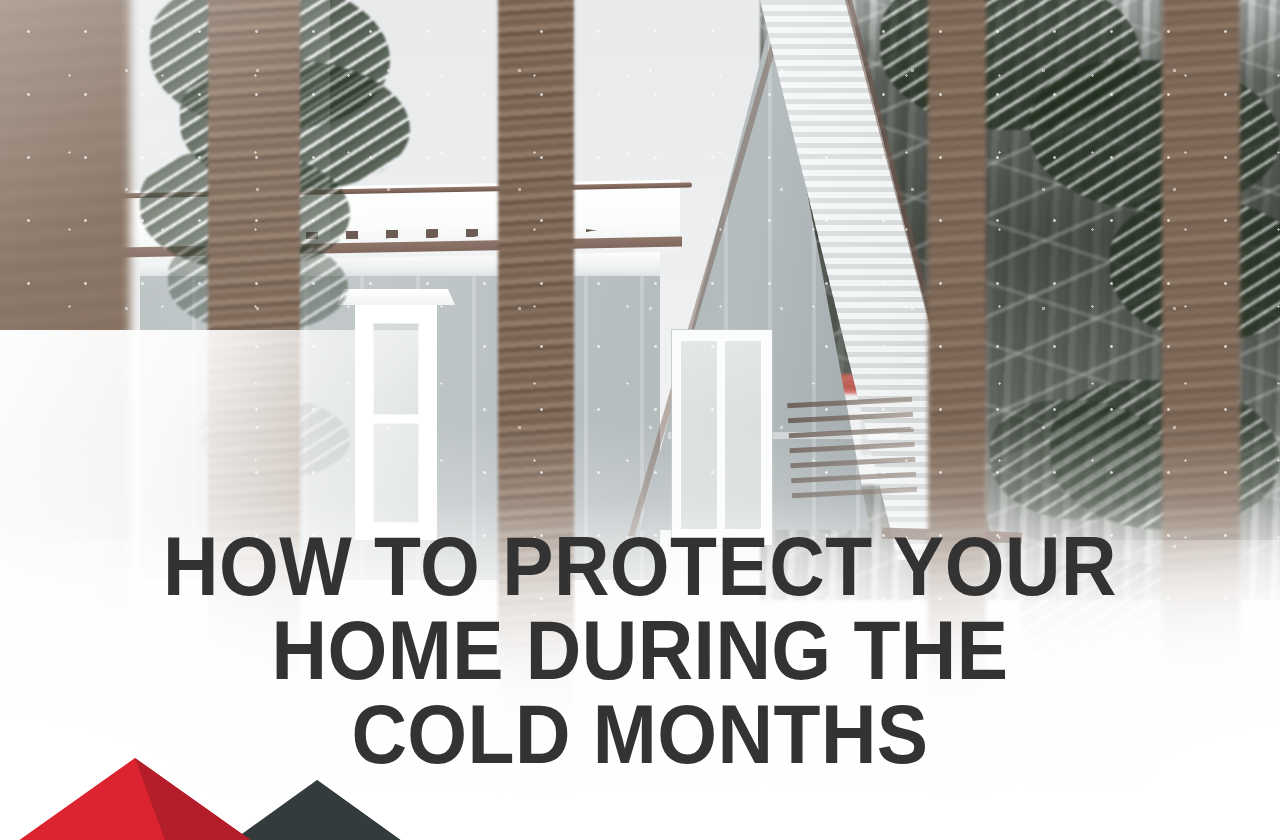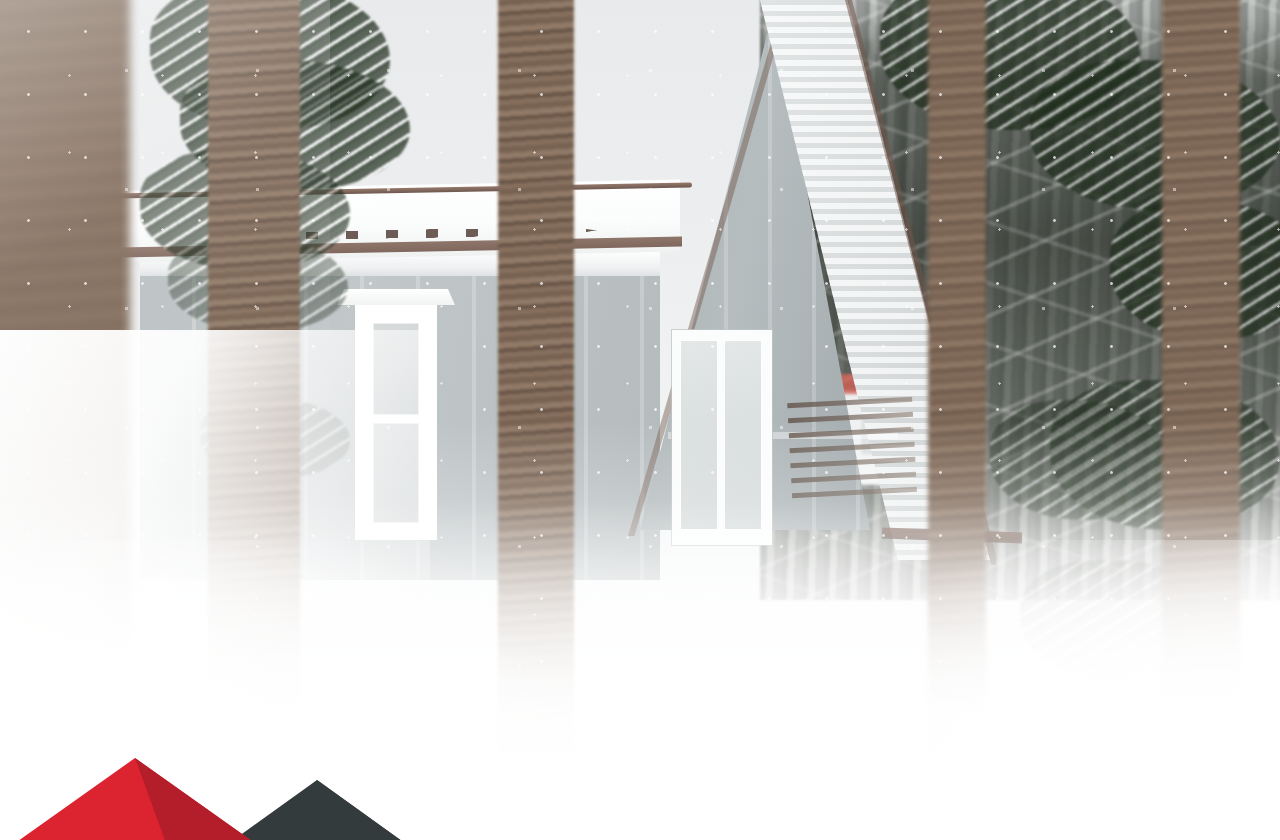--- a/index.html
+++ b/index.html
@@ -364,20 +364,25 @@
 
     <div class="ground"></div>
   </div>
 
   <div class="fade-top-left"></div>
   <div class="fade-bottom"></div>
   <div class="fade-left"></div>
   <div class="fade-corner-bl"></div>
   <div class="fade-corner-br"></div>
 
+  <div class="title-block">
+    <span class="title-line">HOW TO PROTECT YOUR</span>
+    <span class="title-line">HOME DURING THE</span>
+    <span class="title-line">COLD MONTHS</span>
+  </div>
 
   <div class="logo">
     <svg viewBox="0 0 520 110" xmlns="http://www.w3.org/2000/svg" aria-hidden="true">
       <polygon points="317,50 470,160 164,160" fill="#333B3D"></polygon>
       <polygon points="135,28 290,138 -20,138" fill="#DC2430"></polygon>
       <polygon points="135,28 290,138 175,138" fill="#B31E2A"></polygon>
       <polygon points="317,50 470,160 247,160" fill="#333B3D"></polygon>
     </svg>
   </div>
 

